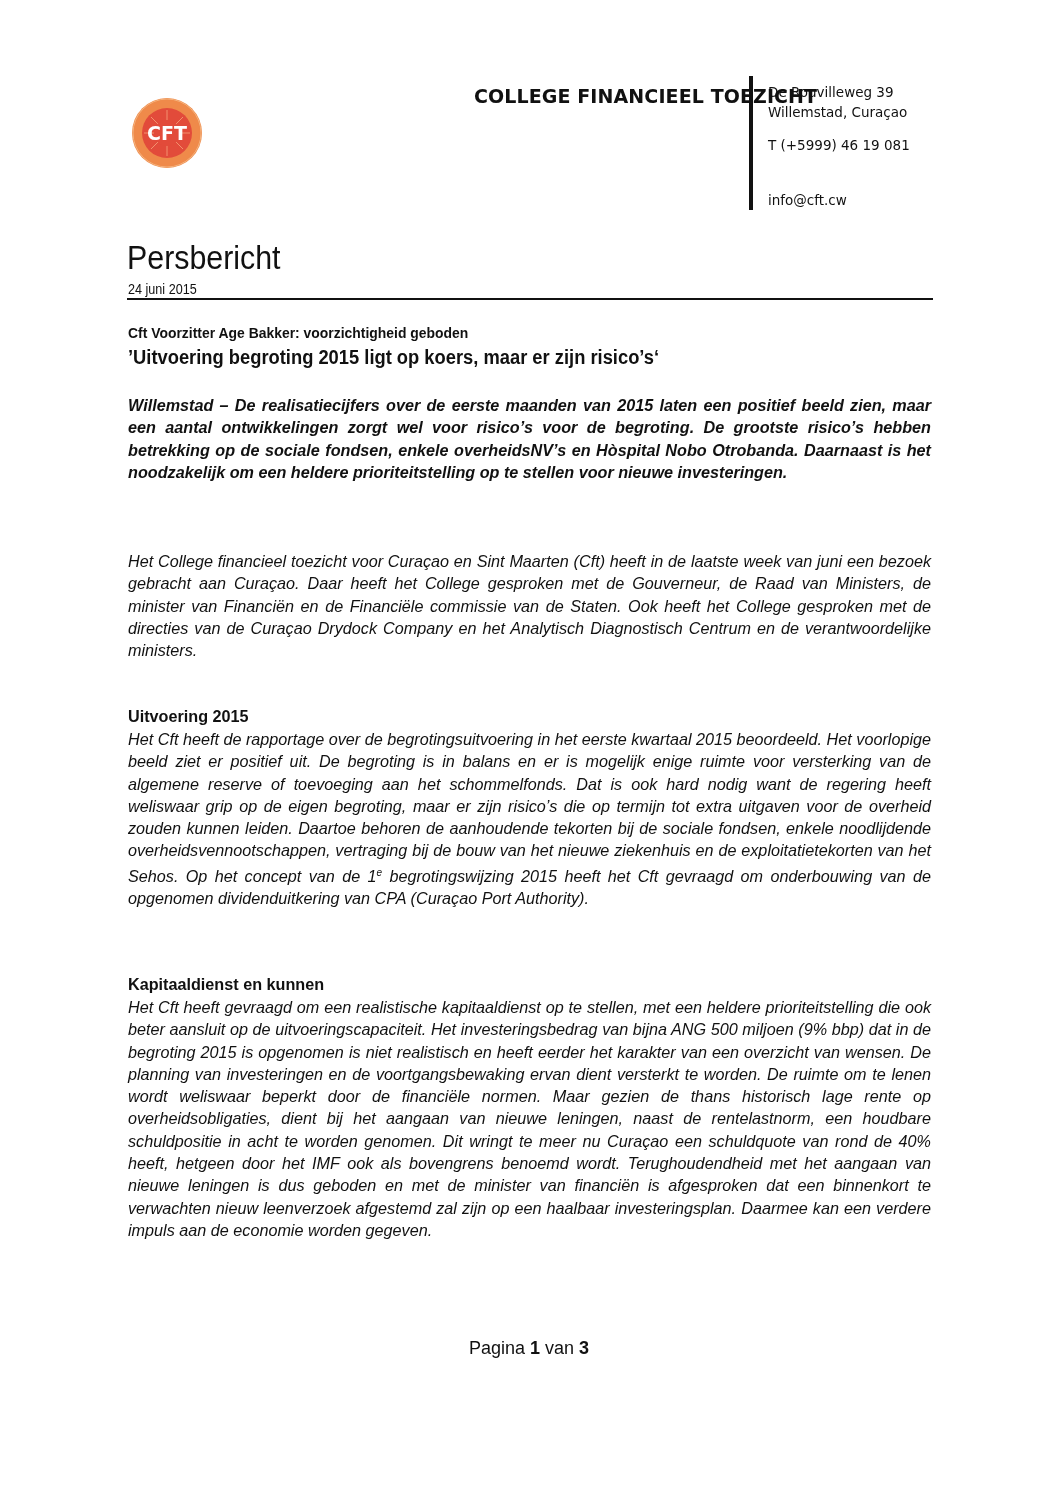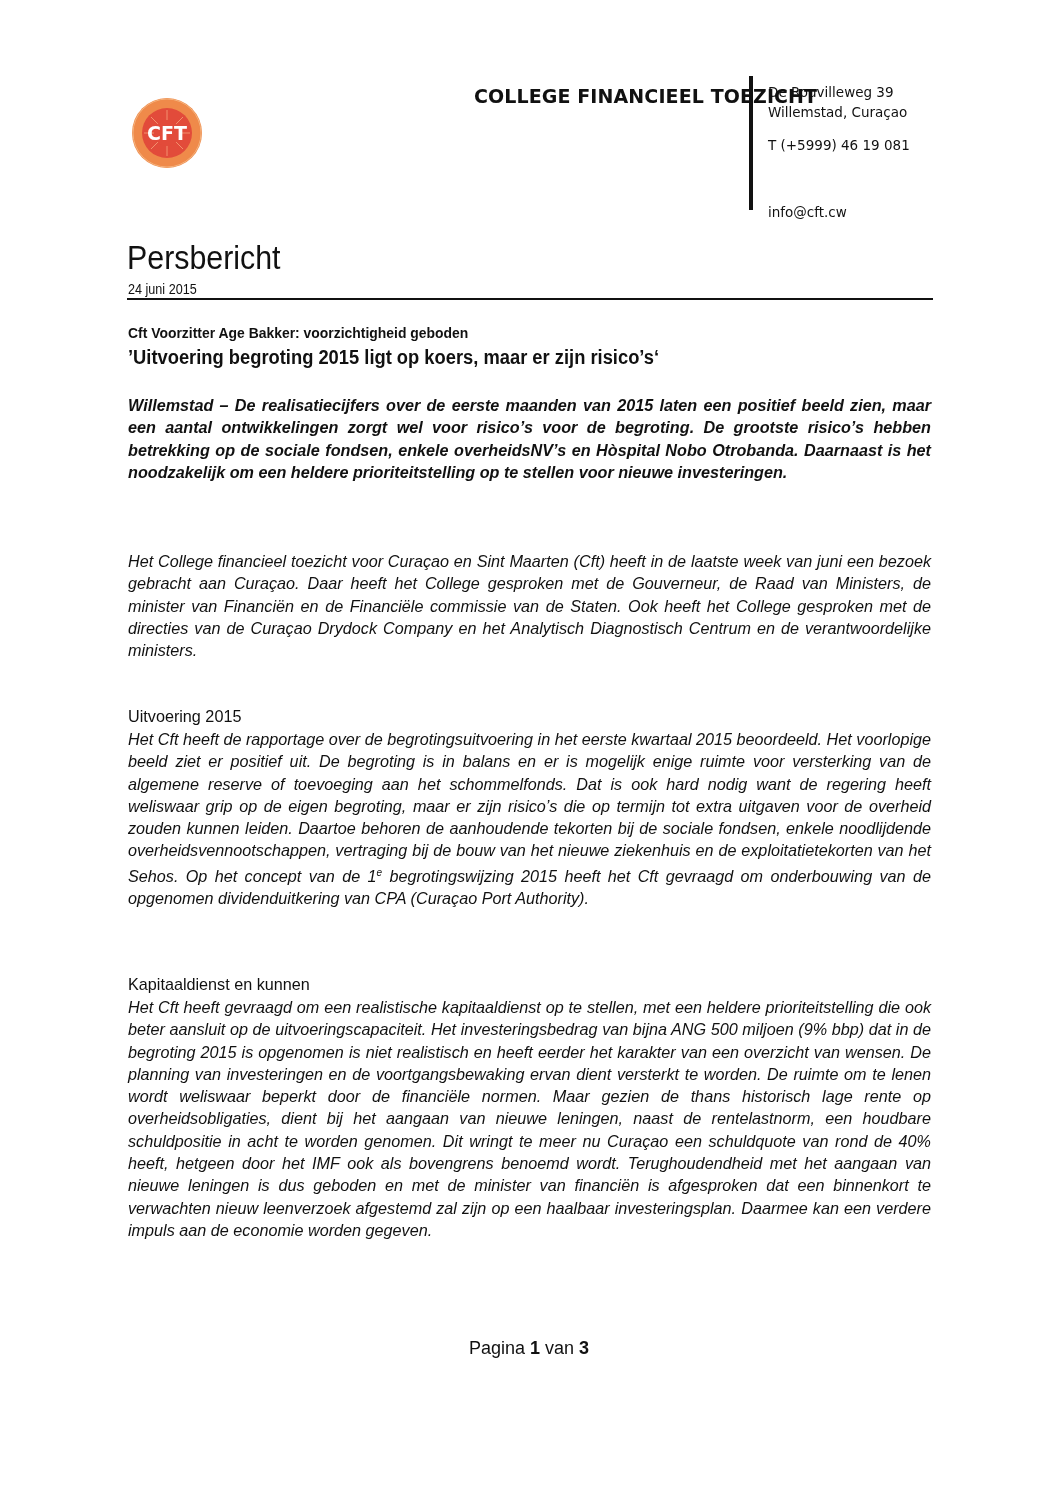--- a/index.html
+++ b/index.html
@@ -15,21 +15,21 @@
   .date { position: absolute; left: 128px; top: 281px; font-family: "Liberation Sans", sans-serif;
           font-size: 14px; transform: scaleX(0.9); transform-origin: left; }
   .hr { position: absolute; left: 127px; top: 298px; width: 806px; height: 2px; background: #111; }
   .subhead { position: absolute; left: 128px; top: 325px; font-weight: bold; font-size: 14.5px;
              font-family: "Liberation Sans", sans-serif; transform: scaleX(0.96); transform-origin: left; white-space: nowrap; }
   .headline { position: absolute; left: 128px; top: 346px; font-weight: bold; font-size: 19.5px;
               font-family: "Liberation Sans", sans-serif; transform: scaleX(0.94); transform-origin: left; white-space: nowrap; }
   .para { position: absolute; left: 128px; width: 803px; font-family: "Liberation Sans", sans-serif;
           font-size: 16.2px; line-height: 22.3px; text-align: justify; margin: 0; font-style: italic; }
   .para.bold { font-weight: bold; }
-  .section-title { position: absolute; left: 128px; font-weight: normal; font-family: "Liberation Sans", sans-serif;
+  .section-title { position: absolute; left: 128px; font-weight: bold; font-family: "Liberation Sans", sans-serif;
                    font-size: 16.2px; }
   .footer { position: absolute; left: 0; width: 1058px; top: 1338px; text-align: center;
             font-family: "Liberation Sans", sans-serif; font-size: 18px; }
   .footer b { font-weight: bold; }
   sup { font-size: 10px; }
 </style>
 </head>
 <body>
 
 <div class="logo">
@@ -46,21 +46,21 @@
     <circle cx="36" cy="36" r="13" fill="#e24b3a"></circle>
     <text x="36" y="43" text-anchor="middle" font-family="DejaVu Sans, sans-serif" font-weight="bold" font-size="19" fill="#ffffff">CFT</text>
   </svg>
 </div>
 
 <div class="org-name">COLLEGE FINANCIEEL TOEZICHT</div>
 <div class="vbar"></div>
 <div class="contact" style="top:84px">De Rouvilleweg 39</div>
 <div class="contact" style="top:104px">Willemstad, Curaçao</div>
 <div class="contact" style="top:137px">T (+5999) 46 19 081</div>
-<div class="contact" style="top:204px">info@cft.cw</div>
+<div class="contact" style="top:192px">info@cft.cw</div>
 
 <div class="title">Persbericht</div>
 <div class="date">24 juni 2015</div>
 <div class="hr"></div>
 
 <div class="subhead">Cft Voorzitter Age Bakker: voorzichtigheid geboden</div>
 <div class="headline">’Uitvoering begroting 2015 ligt op koers, maar er zijn risico’s‘</div>
 
 <p class="para bold" style="top:394px">Willemstad – De realisatiecijfers over de eerste maanden van 2015 laten een positief beeld zien, maar een aantal ontwikkelingen zorgt wel voor risico’s voor de begroting. De grootste risico’s hebben betrekking op de sociale fondsen, enkele overheidsNV’s en Hòspital Nobo Otrobanda. Daarnaast is het noodzakelijk om een heldere prioriteitstelling op te stellen voor nieuwe investeringen.</p>
 

